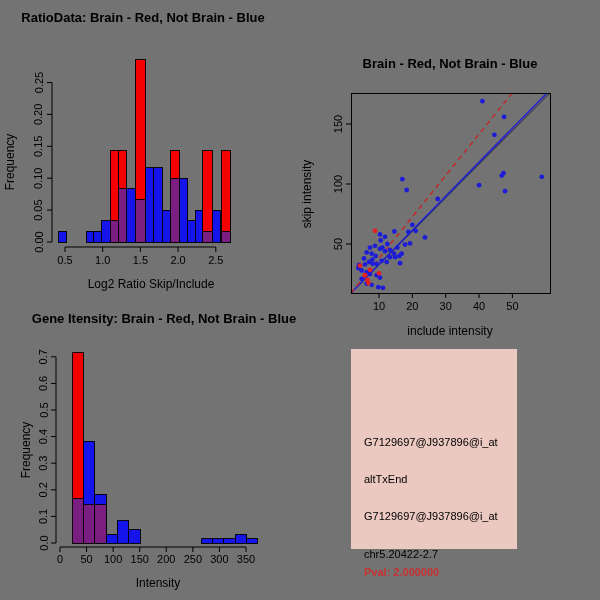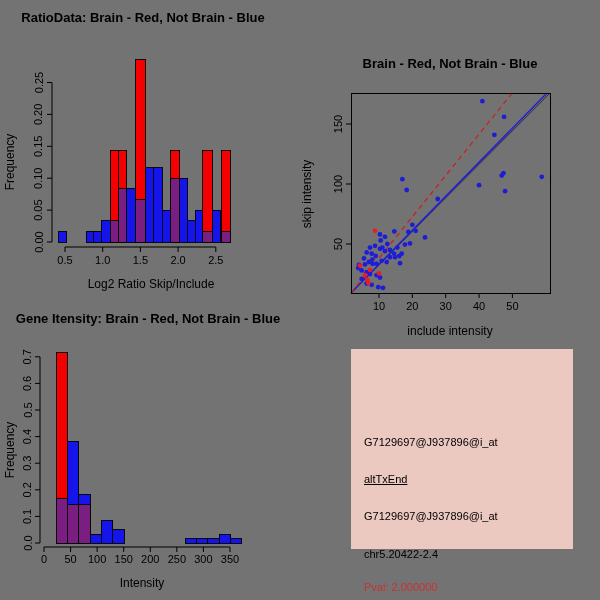--- a/index.html
+++ b/index.html
@@ -1,28 +1,28 @@
 <!DOCTYPE html>
 <html><head>
 <meta charset="utf-8">
 <style>
   html,body{margin:0;padding:0;background:#fff;}
   #stage{position:relative;width:600px;height:600px;background:#737373;overflow:hidden;
          font-family:"Liberation Sans", sans-serif;}
   .panel{position:absolute;width:300px;height:300px;}
   #panel-ratio-hist{left:0;top:0;}
   #panel-scatter{left:300px;top:0;margin-top:44px;}
-  #panel-intensity-hist{left:0;top:300px;}
+  #panel-intensity-hist{left:16px;top:300px;}
   #panel-info{left:300px;top:300px;}
   svg{display:block;width:300px;height:300px;}
   svg text{font-family:"Liberation Sans", sans-serif;fill:#000;}
   .chart-title{font-size:13px;font-weight:bold;}
   .axis-label{font-size:12px;}
   .tick-label{font-size:11px;}
-  #info-box{position:absolute;left:51px;top:49px;width:222px;height:200px;}
+  #info-box{position:absolute;left:51px;top:49px;width:166px;height:200px;}
   .info-line{position:absolute;left:13px;font-size:11px;color:#000;white-space:nowrap;}
 </style>
 </head>
 <body>
 
 <div id="stage">
 
   <div class="panel" id="panel-ratio-hist">
     <svg id="svg-ratio-hist" viewBox="0 0 300 300">
       <text class="chart-title" x="143" y="22" text-anchor="middle">RatioData: Brain - Red, Not Brain - Blue</text>
@@ -250,20 +250,20 @@
             <line x1="229.98999999999998" y1="247" x2="229.98999999999998" y2="252" stroke="#000000" stroke-width="1"></line>
             <text x="229.98999999999998" y="263" text-anchor="middle" class="tick-label">350</text>
           </g>
         </g>
       </svg>
   </div>
 
   <div class="panel" id="panel-info">
     <div id="info-box" style="background: rgb(235, 201, 193);">
       <div class="info-line" style="top: 87px; color: rgb(0, 0, 0);">G7129697@J937896@i_at</div>
-      <div class="info-line" style="top: 124px; color: rgb(0, 0, 0); text-decoration: underline;">altTxEnd</div>
+      <div class="info-line" style="top: 124px; color: rgb(0, 0, 0);">altTxEnd</div>
       <div class="info-line" style="top: 161px; color: rgb(0, 0, 0);">G7129697@J937896@i_at</div>
-      <div class="info-line" style="top: 199px; color: rgb(0, 0, 0);">chr5.20422-2.4</div>
-      <div class="info-line" style="top: 232px; color: rgb(200, 50, 50);">Pval: 2.000000</div>
+      <div class="info-line" style="top: 199px; color: rgb(0, 0, 0);">chr5.20422-2.7</div>
+      <div class="info-line" style="top: 217px; color: rgb(200, 50, 50); font-weight: bold;">Pval: 2.000000</div>
     </div>
   </div>
 
 </div>
 
 </body></html>

